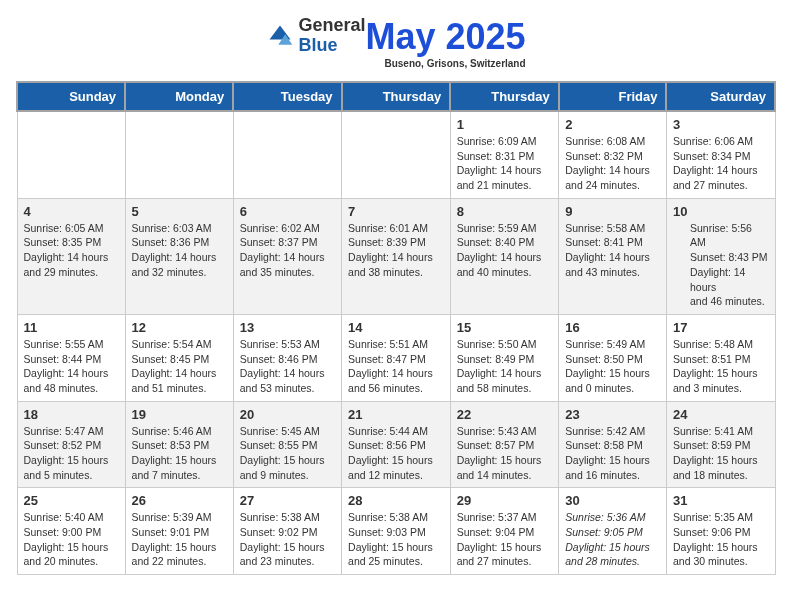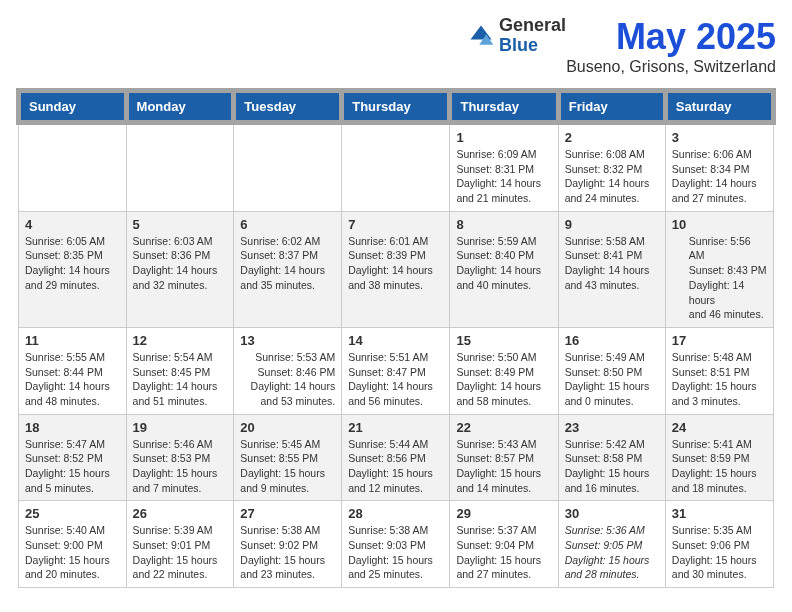--- a/index.html
+++ b/index.html
@@ -5,21 +5,21 @@
     * { box-sizing: border-box; margin: 0; padding: 0; }
     body {
       font-family: Arial, sans-serif;
       background: #fff;
       width: 792px;
       min-height: 612px;
       padding: 16px;
     }
     .header {
       display: flex;
-      justify-content: flex-end;
+      justify-content: center;
       align-items: flex-start;
       margin-bottom: 12px;
     }
     .logo {
       display: flex;
       align-items: center;
     }
     .logo-text {
       display: flex;
       flex-direction: column;
@@ -42,36 +42,37 @@
     }
     .title-area {
       text-align: right;
     }
     .month-title {
       font-size: 36px;
       font-weight: bold;
       color: #1d4ed8;
     }
     .location {
-      font-size: 16px;
-      color: #333;
+      font-size: 10px;
+      color: #333;
+      font-weight: bold;
     }
     .calendar {
       width: 100%;
       border-collapse: collapse;
       border: 1px solid #ccc;
     }
     .calendar th {
       background-color: #1a5fa8;
       color: #fff;
-      text-align: left;
+      text-align: right;
       padding: 6px 8px;
       font-size: 13px;
       font-weight: bold;
-      border: 5px solid #a3a3a3;
+      border: 2px solid #a3a3a3;
     }
     .calendar td {
       vertical-align: top;
       border: 1px solid #ccc;
       padding: 5px 6px;
       width: 110px;
       min-height: 80px;
       font-size: 11px;
       color: #333;
       background: #fff;
@@ -218,21 +219,21 @@
         </td>
         <td>
           <div class="day-number">12</div>
           <div class="day-info" style="white-space: pre-line;">Sunrise: 5:54 AM
 Sunset: 8:45 PM
 Daylight: 14 hours
 and 51 minutes.</div>
         </td>
         <td>
           <div class="day-number">13</div>
-          <div class="day-info" style="white-space: pre-line; text-align: right;">Sunrise: 5:53 AM
+          <div class="day-info" style="white-space: pre-line;">Sunrise: 5:53 AM
 Sunset: 8:46 PM
 Daylight: 14 hours
 and 53 minutes.</div>
         </td>
         <td>
           <div class="day-number">14</div>
           <div class="day-info" style="white-space: pre-line;">Sunrise: 5:51 AM
 Sunset: 8:47 PM
 Daylight: 14 hours
 and 56 minutes.</div>

